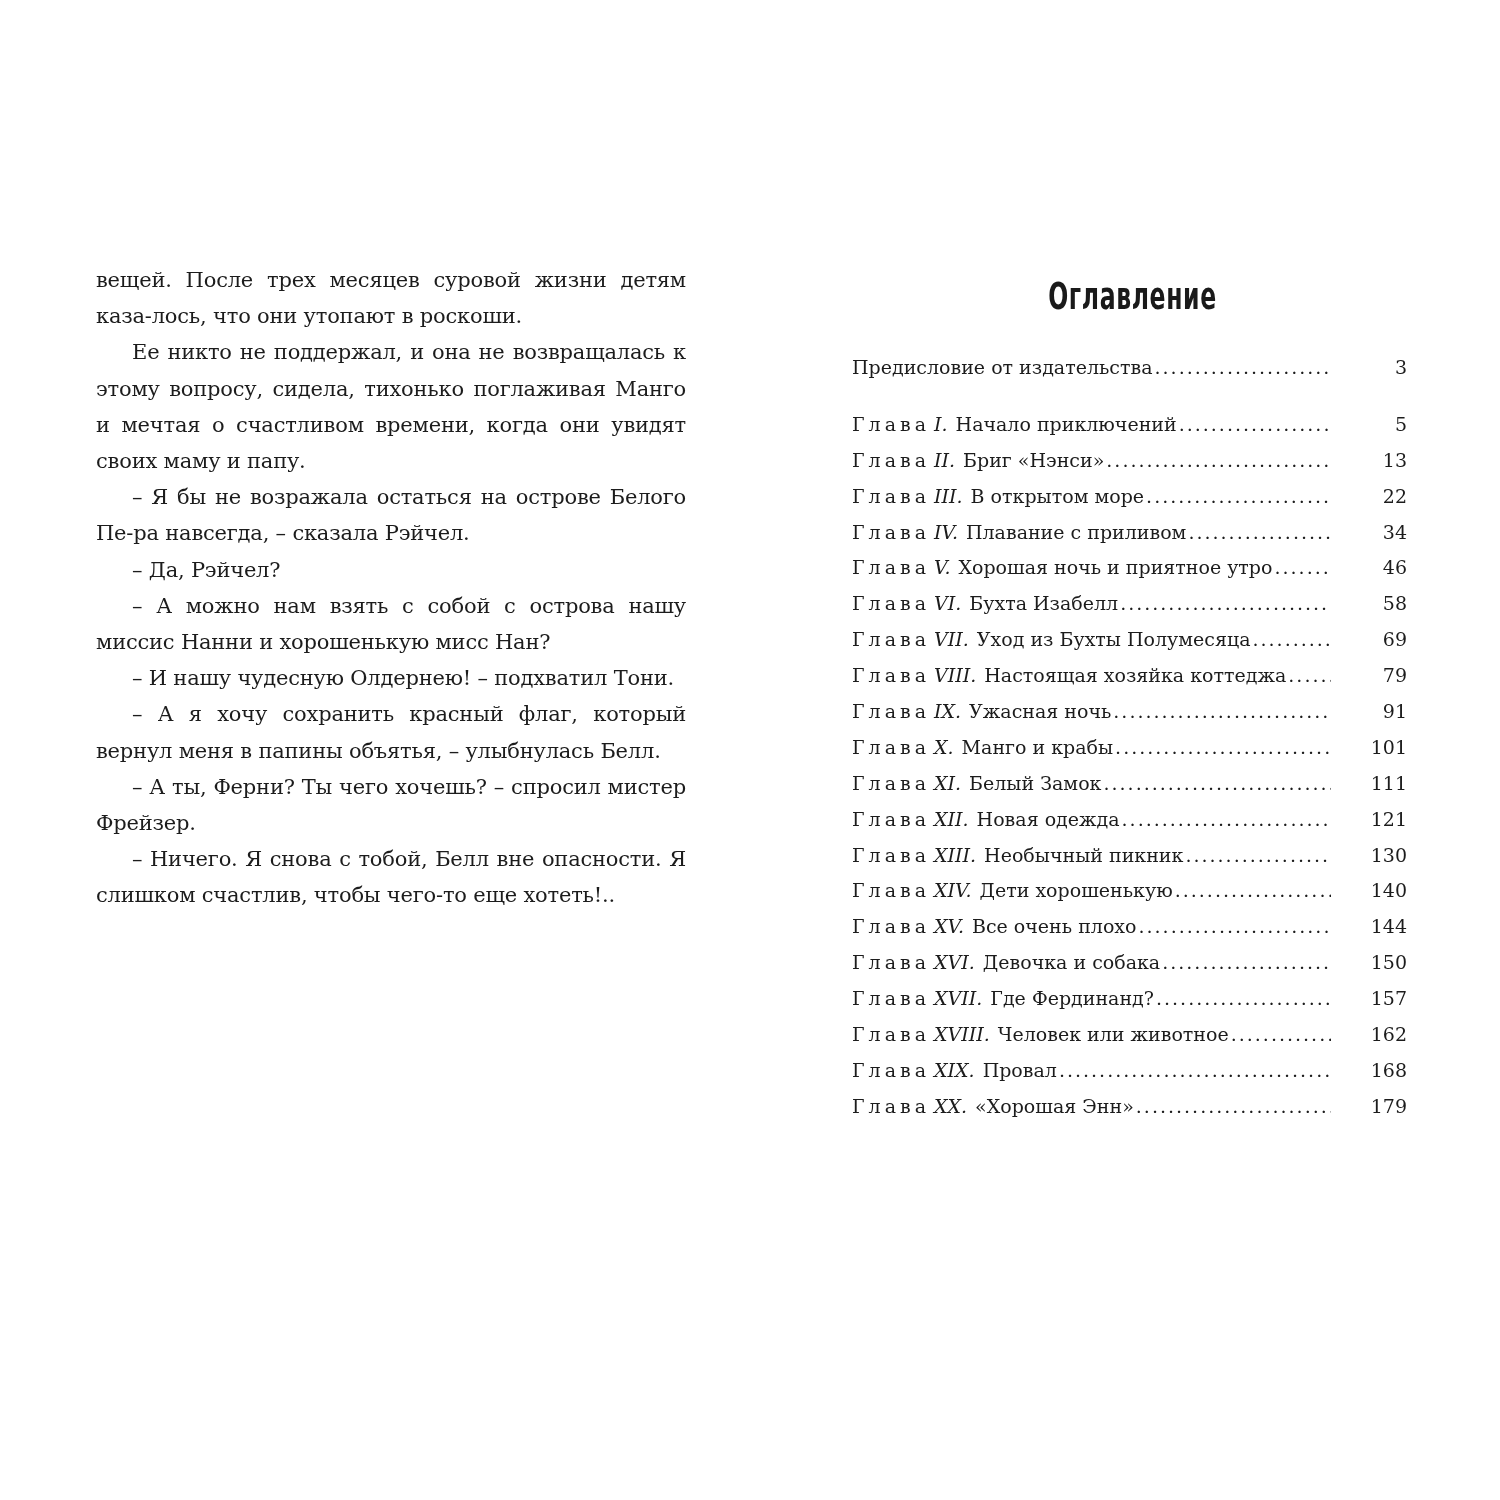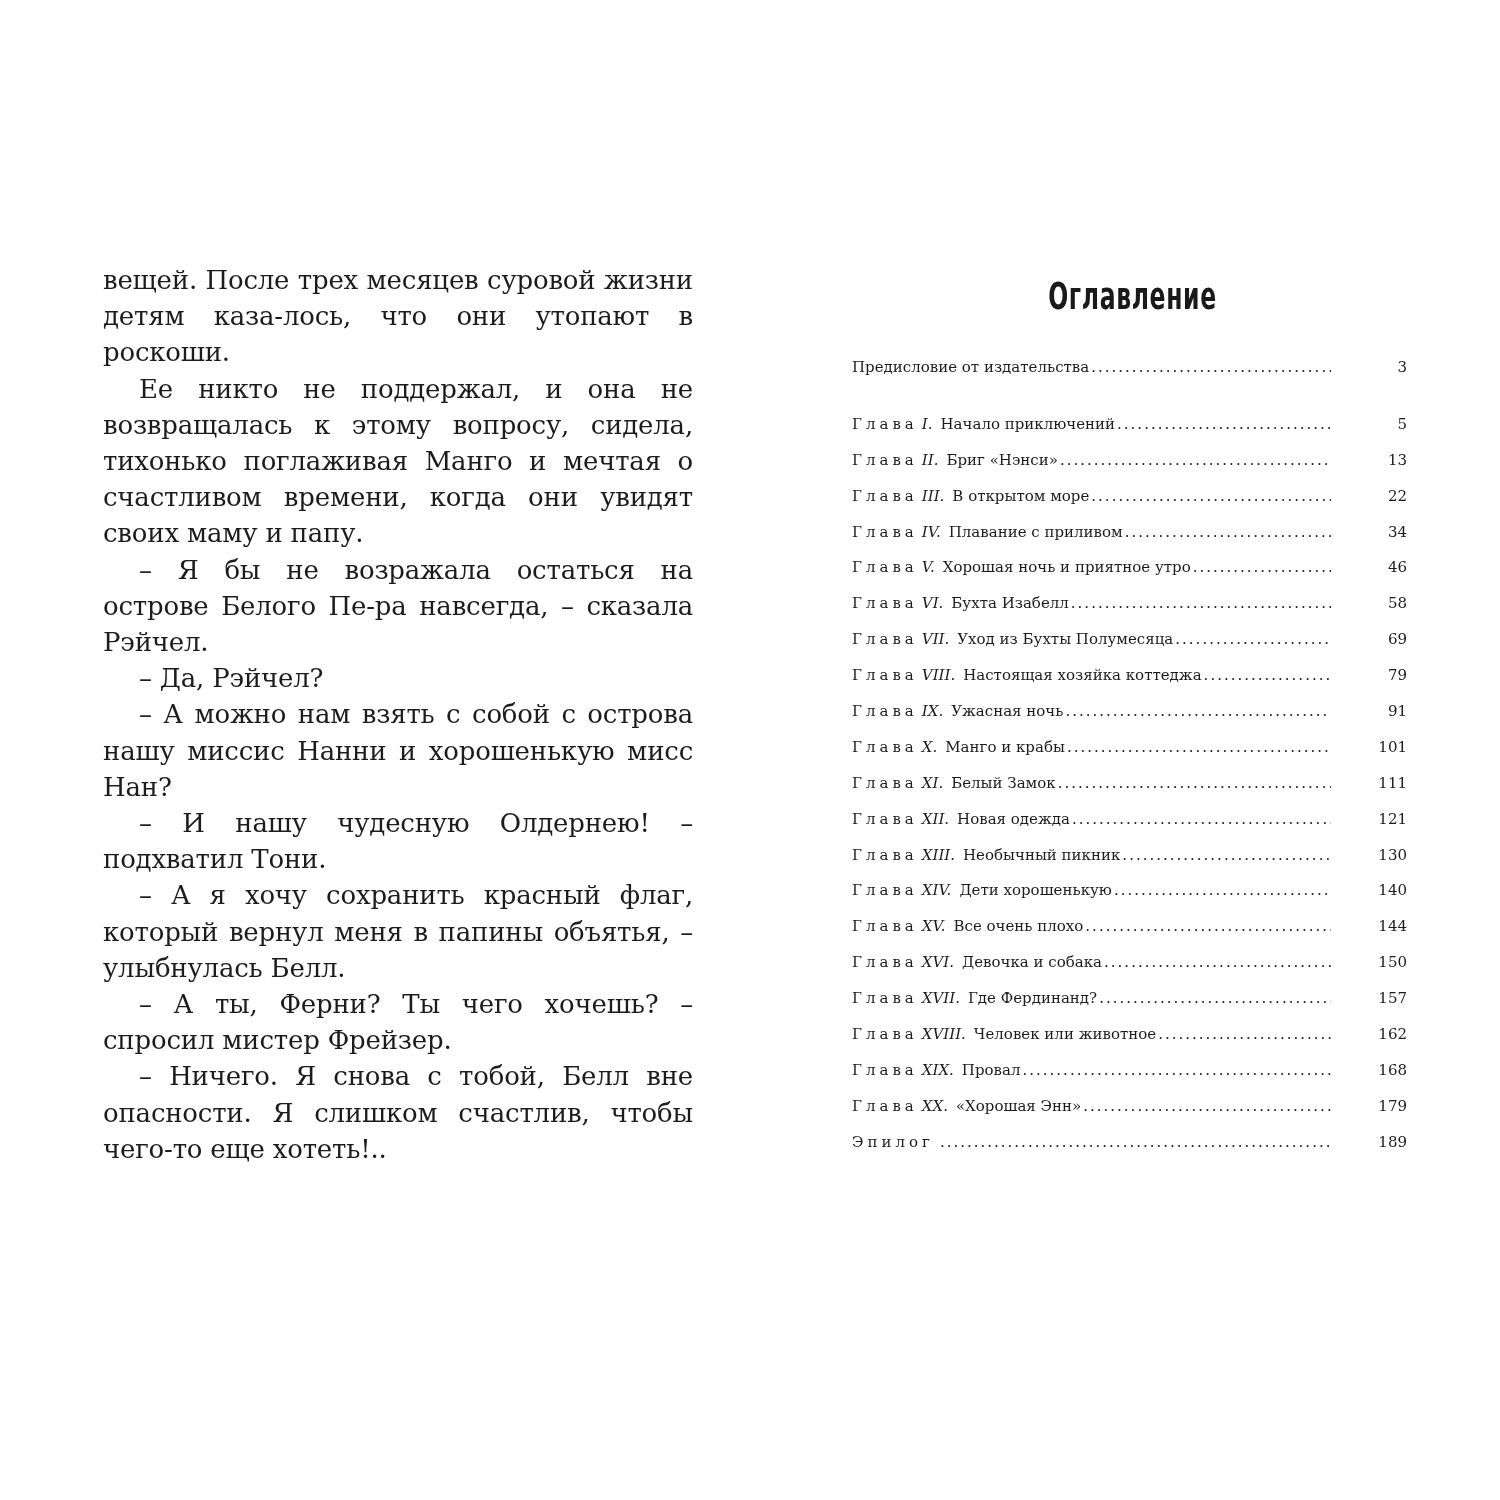--- a/index.html
+++ b/index.html
@@ -1,23 +1,23 @@
 <!DOCTYPE html>
 <html><head>
   <meta charset="utf-8">
   <style>
     html, body { margin: 0; padding: 0; background: #ffffff; }
     body { width: 1500px; height: 1500px; position: relative; overflow: hidden; color: #1c1c1c; font-family: "DejaVu Serif", "Liberation Serif", serif; }
-    .page-left { position: absolute; left: 103px; top: 262px; width: 590px; font-size: 26px; line-height: 36.2px; letter-spacing: -0.2px; }
+    .page-left { position: absolute; left: 96px; top: 262px; width: 590px; font-size: 21px; line-height: 36.2px; letter-spacing: -0.2px; }
     .page-left p { margin: 0; text-align: justify; text-align-last: left; }
     .page-left p.indent { text-indent: 36px; }
     .page-right { position: absolute; left: 852px; top: 270px; width: 555px; }
     .toc-title { text-align: center; font-family: "DejaVu Sans", "Liberation Sans", sans-serif; font-weight: bold; font-size: 38px; letter-spacing: 1px; transform: scaleX(0.62); transform-origin: center; margin-left: 6px; height: 52px; line-height: 52px; color: #1a1a1a; }
     .toc-list { margin-top: 28px; }
-    .toc-row { display: flex; align-items: baseline; font-size: 15px; height: 35.9px; line-height: 35.9px; white-space: nowrap; }
+    .toc-row { display: flex; align-items: baseline; font-size: 19px; height: 35.9px; line-height: 35.9px; white-space: nowrap; }
     .toc-row.preface { margin-bottom: 21px; }
     .toc-label { letter-spacing: 4px; margin-right: 4px; }
     .toc-roman { font-style: italic; letter-spacing: 0; }
     .toc-text { padding-left: 8px; }
     .toc-dots { flex: 1; overflow: hidden; margin-left: 2px; width: 0; letter-spacing: 2px; }
     .toc-dots::after { content: "......................................................................................................................"; }
     .toc-page { width: 76px; text-align: right; }
   </style>
 </head>
 <body>
@@ -175,19 +175,14 @@
         <span class="toc-dots"></span>
         <span class="toc-page">168</span>
       </div>
       <div class="toc-row">
         <span class="toc-label">Глава</span>
         <span class="toc-roman">XX.</span>
         <span class="toc-text">«Хорошая Энн»</span>
         <span class="toc-dots"></span>
         <span class="toc-page">179</span>
       </div>
-      <div class="toc-row">
-        <span class="toc-label">Эпилог</span>
-        <span class="toc-dots"></span>
-        <span class="toc-page">189</span>
-      </div>
     </div>
 </div>
 
 </body></html>

